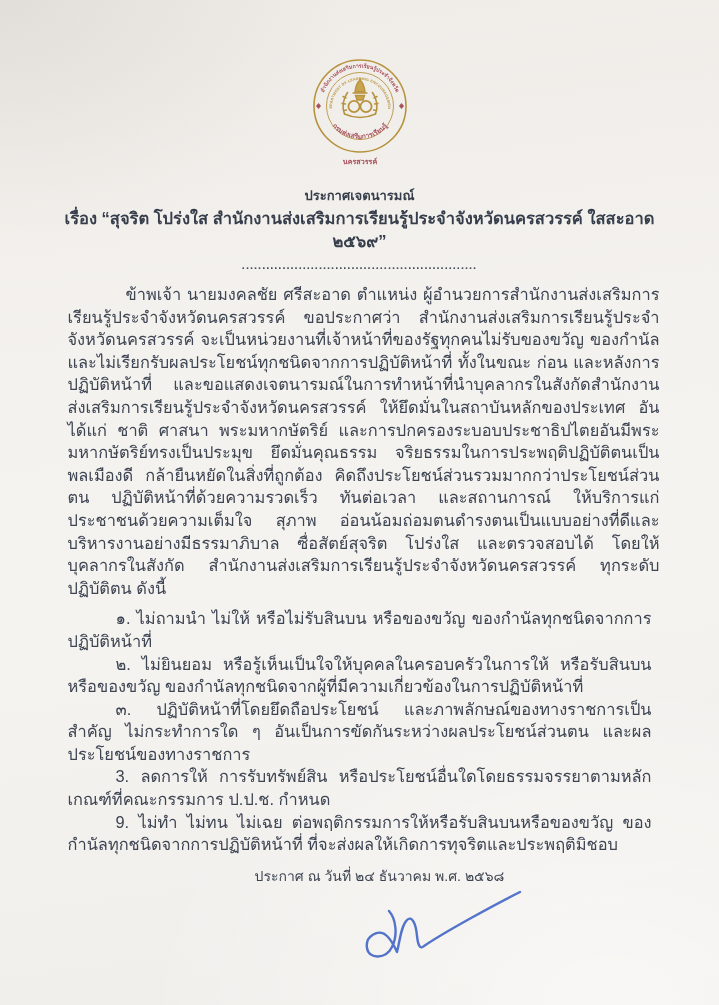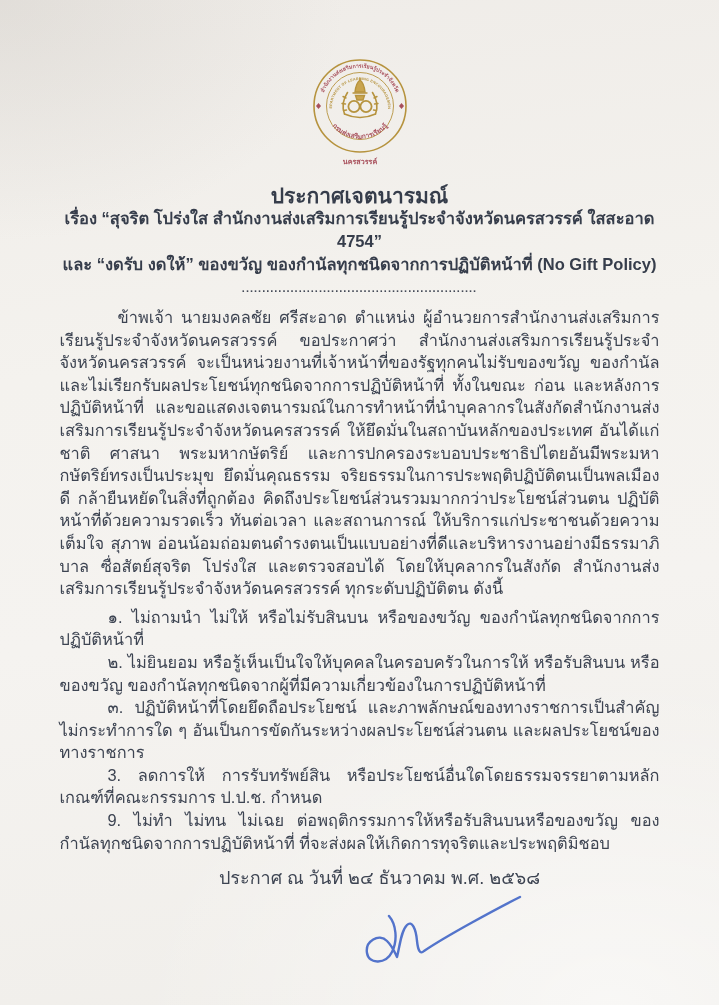--- a/index.html
+++ b/index.html
@@ -14,39 +14,39 @@
       radial-gradient(120% 60% at 85% 100%, rgba(255,255,255,.55) 0%, rgba(255,255,255,0) 55%),
       radial-gradient(80% 40% at 0% 0%, rgba(190,185,178,.28) 0%, rgba(190,185,178,0) 60%),
       linear-gradient(173deg,#efece8 0%,#f4f2ee 35%,#f5f3f0 60%,#f0eeea 100%);
     color:#3d4452;
   }
   .content{position:relative;width:600px;margin:0 auto;padding-top:54px;}
   
   .logo-wrap{width:120px;margin:0 auto;}
   
   .title-block{text-align:center;margin-top:10px;line-height:23px;}
-  .doc-title{font-size:21px;font-weight:bold;color:#363d4b;margin:0;}
+  .doc-title{font-size:13px;font-weight:bold;color:#363d4b;margin:0;}
   .doc-subject{font-size:16.5px;font-weight:bold;color:#363d4b;margin:0;}
   .dotted-divider{
     text-align:center;margin-top:5px;
     font-size:11px;font-weight:bold;letter-spacing:1px;color:#454b58;
     line-height:14px;
   }
   
   .body-text{font-size:16.4px;line-height:22.6px;}
   .intro{
-    margin:11px 0 0 0;text-align:justify;text-indent:58px;
+    margin:11px 0 0 8px;text-align:justify;text-indent:58px;
   }
-  .policy-list{margin:0;}
+  .policy-list{margin:8px;}
   .policy-item{margin:0;text-align:justify;text-indent:48px;}
   .policy-item:first-child{margin-top:6px;}
   .closing-line{margin:15px 0 0 0;text-indent:58px;}
   .date-line{
     margin:9px 0 0 0;text-align:center;transform:translateX(20px);
-    font-size:18px;
+    font-size:14px;
   }
   
   .signature-area{position:relative;height:78px;}
   .signature-svg{position:absolute;left:294px;top:2px;}
 </style>
 </head>
 <body>
 
 <div class="page">
   <div class="content">
@@ -87,22 +87,21 @@
         </text>
         <text font-size="6.6" fill="#a8505c" font-weight="bold">
           <textPath href="#arcBottom" startOffset="50%" text-anchor="middle">กรมส่งเสริมการเรียนรู้</textPath>
         </text>
         <text x="60" y="110" font-size="7.2" fill="#a8505c" font-weight="bold" text-anchor="middle">นครสวรรค์</text>
       </svg>
     </div>
 
     <div class="title-block">
       <p class="doc-title">ประกาศเจตนารมณ์</p>
-      <p class="doc-subject">เรื่อง “สุจริต โปร่งใส สำนักงานส่งเสริมการเรียนรู้ประจำจังหวัดนครสวรรค์ ใสสะอาด 4754”</p>
-      <p class="doc-subject">และ “งดรับ งดให้” ของขวัญ ของกำนัลทุกชนิดจากการปฏิบัติหน้าที่ (No Gift Policy)</p>
+      <p class="doc-subject">เรื่อง “สุจริต โปร่งใส สำนักงานส่งเสริมการเรียนรู้ประจำจังหวัดนครสวรรค์ ใสสะอาด ๒๕๖๙”</p>
     </div>
     <div class="dotted-divider">..........................................................</div>
 
     <p class="body-text intro">ข้าพเจ้า นายมงคลชัย ศรีสะอาด ตำแหน่ง ผู้อำนวยการสำนักงานส่งเสริมการเรียนรู้ประจำจังหวัดนครสวรรค์  ขอประกาศว่า สำนักงานส่งเสริมการเรียนรู้ประจำจังหวัดนครสวรรค์ จะเป็นหน่วยงานที่เจ้าหน้าที่ของรัฐทุกคนไม่รับของขวัญ ของกำนัล และไม่เรียกรับผลประโยชน์ทุกชนิดจากการปฏิบัติหน้าที่ ทั้งในขณะ ก่อน และหลังการปฏิบัติหน้าที่ และขอแสดงเจตนารมณ์ในการทำหน้าที่นำบุคลากรในสังกัดสำนักงานส่งเสริมการเรียนรู้ประจำจังหวัดนครสวรรค์ ให้ยึดมั่นในสถาบันหลักของประเทศ อันได้แก่ ชาติ ศาสนา พระมหากษัตริย์ และการปกครองระบอบประชาธิปไตยอันมีพระมหากษัตริย์ทรงเป็นประมุข ยึดมั่นคุณธรรม จริยธรรมในการประพฤติปฏิบัติตนเป็นพลเมืองดี กล้ายืนหยัดในสิ่งที่ถูกต้อง คิดถึงประโยชน์ส่วนรวมมากกว่าประโยชน์ส่วนตน ปฏิบัติหน้าที่ด้วยความรวดเร็ว ทันต่อเวลา และสถานการณ์ ให้บริการแก่ประชาชนด้วยความเต็มใจ สุภาพ อ่อนน้อมถ่อมตนดำรงตนเป็นแบบอย่างที่ดีและบริหารงานอย่างมีธรรมาภิบาล ซื่อสัตย์สุจริต โปร่งใส และตรวจสอบได้ โดยให้บุคลากรในสังกัด สำนักงานส่งเสริมการเรียนรู้ประจำจังหวัดนครสวรรค์ ทุกระดับปฏิบัติตน ดังนี้</p>
 
     <div class="policy-list body-text">
       <p class="policy-item">๑. ไม่ถามนำ ไม่ให้ หรือไม่รับสินบน หรือของขวัญ ของกำนัลทุกชนิดจากการปฏิบัติหน้าที่</p>
       <p class="policy-item">๒. ไม่ยินยอม หรือรู้เห็นเป็นใจให้บุคคลในครอบครัวในการให้ หรือรับสินบน หรือของขวัญ ของกำนัลทุกชนิดจากผู้ที่มีความเกี่ยวข้องในการปฏิบัติหน้าที่</p>
       <p class="policy-item">๓. ปฏิบัติหน้าที่โดยยึดถือประโยชน์ และภาพลักษณ์ของทางราชการเป็นสำคัญ ไม่กระทำการใด ๆ อันเป็นการขัดกันระหว่างผลประโยชน์ส่วนตน และผลประโยชน์ของทางราชการ</p>
       <p class="policy-item">3. ลดการให้ การรับทรัพย์สิน หรือประโยชน์อื่นใดโดยธรรมจรรยาตามหลักเกณฑ์ที่คณะกรรมการ ป.ป.ช. กำหนด</p>

